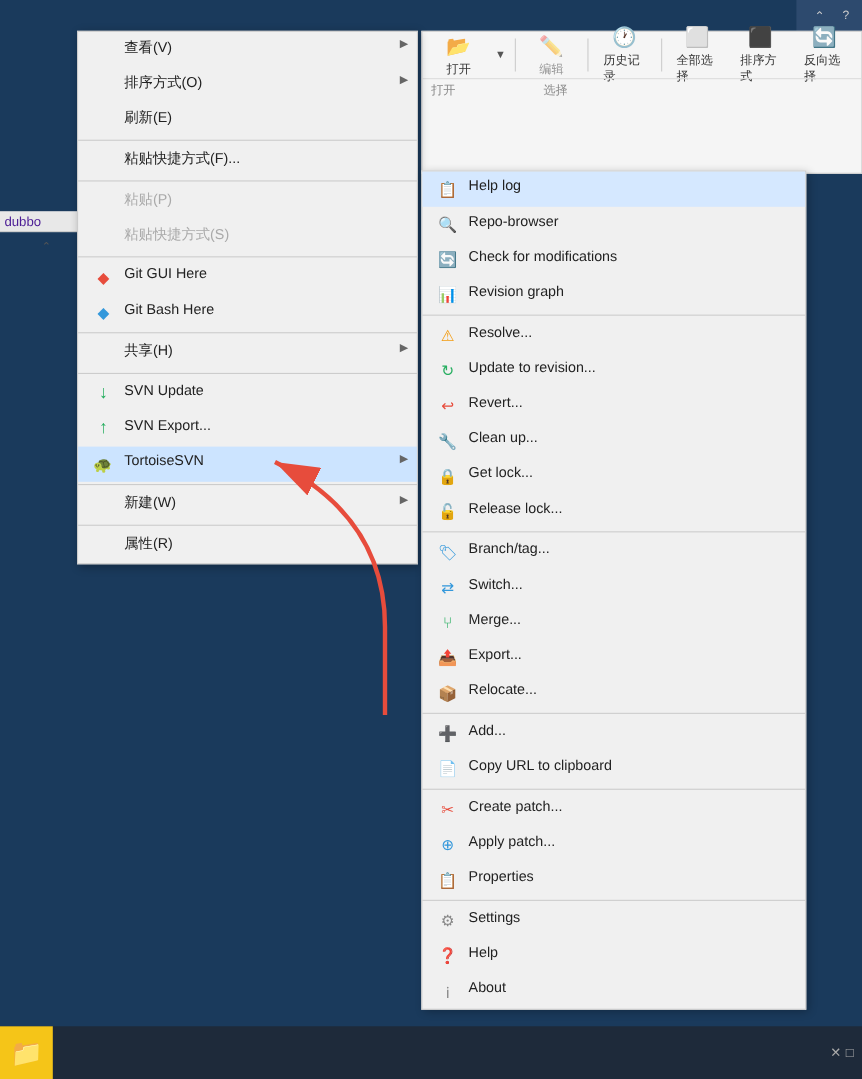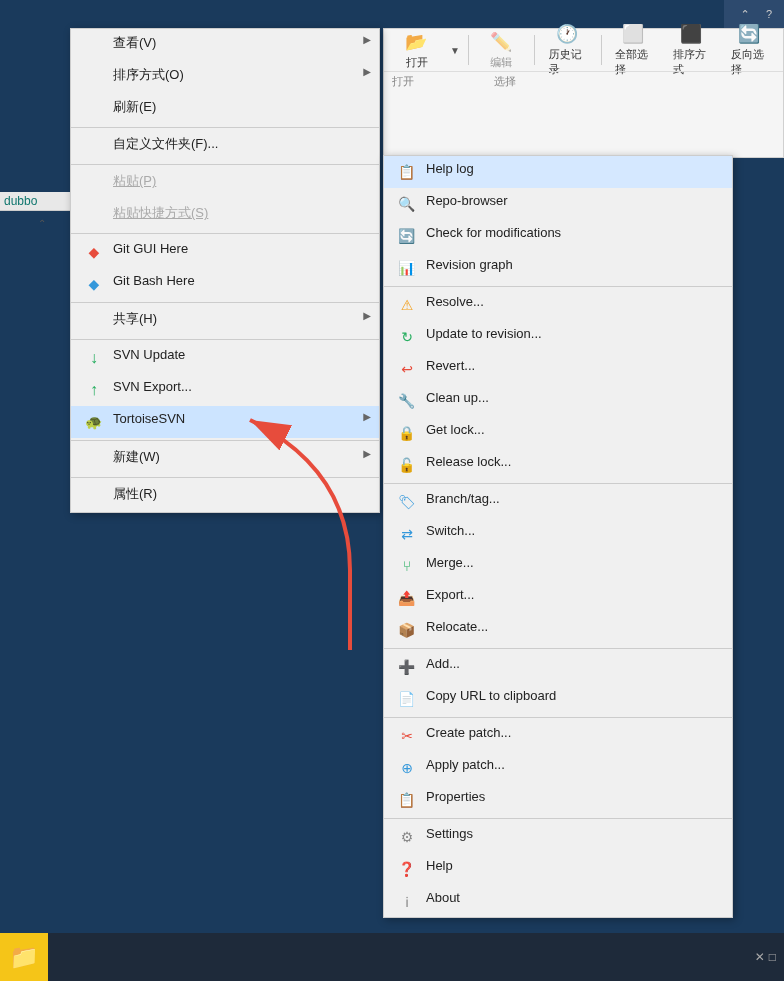--- a/index.html
+++ b/index.html
@@ -76,21 +76,20 @@
       display: flex;
       padding: 5px 12px;
       cursor: pointer;
       position: relative;
       min-height: 28px;
       color: #222;
     }
 
     .menu-item.grayed {
       color: #aaa;
-      text-decoration: underline;
     }
 
     .menu-item.has-submenu::after {
       content: '▶';
       position: absolute;
       right: 8px;
       font-size: 10px;
       color: #666;
     }
 
@@ -192,21 +191,21 @@
 
     
     .dubbo-label {
       position: absolute;
       top: 192px;
       left: 0;
       width: 75px;
       background: #e8e8e8;
       padding: 2px 4px;
       font-size: 12px;
-      color: #0f766e;
+      color: #4c1d95;
       border-bottom: 1px solid #ccc;
     }
 
     .expand-icon {
       position: absolute;
       top: 218px;
       left: 38px;
       color: #555;
       font-size: 10px;
     }
@@ -277,21 +276,21 @@
     <span class="icon"></span>
     <span class="menu-item-text">排序方式(O)</span>
   </div>
   <div class="menu-item">
     <span class="icon"></span>
     <span class="menu-item-text">刷新(E)</span>
   </div>
   <div class="menu-separator"></div>
   <div class="menu-item">
     <span class="icon"></span>
-    <span class="menu-item-text">自定义文件夹(F)...</span>
+    <span class="menu-item-text">粘贴快捷方式(F)...</span>
   </div>
   <div class="menu-separator"></div>
   <div class="menu-item grayed">
     <span class="icon"></span>
     <span class="menu-item-text">粘贴(P)</span>
   </div>
   <div class="menu-item grayed">
     <span class="icon"></span>
     <span class="menu-item-text">粘贴快捷方式(S)</span>
   </div>

